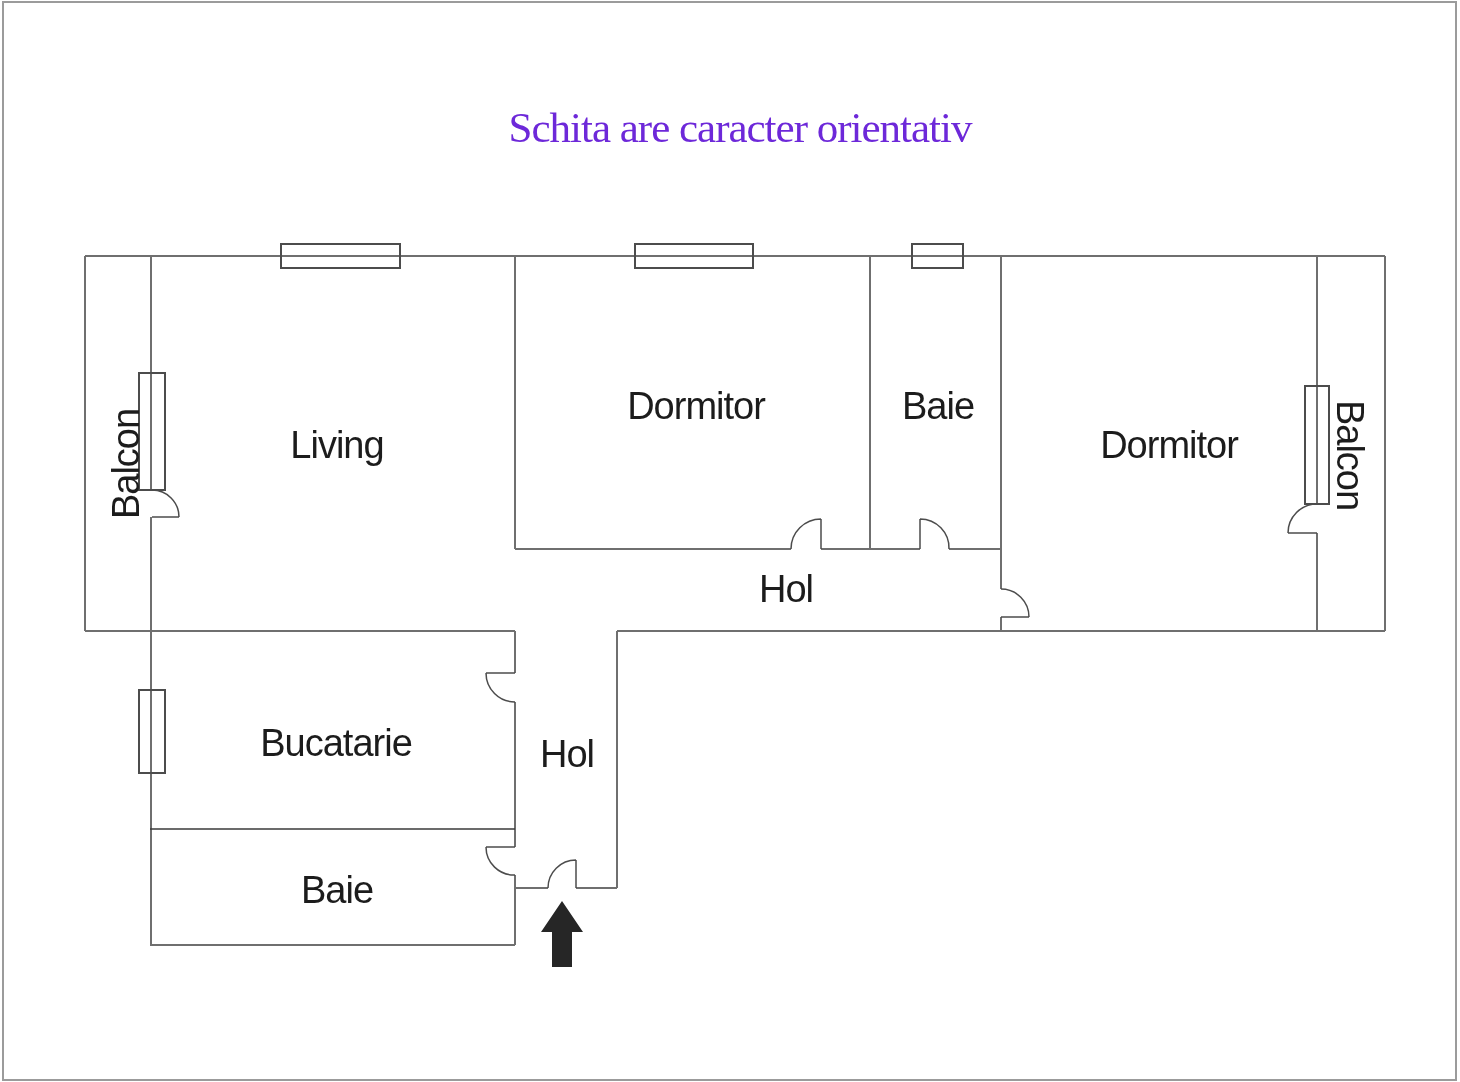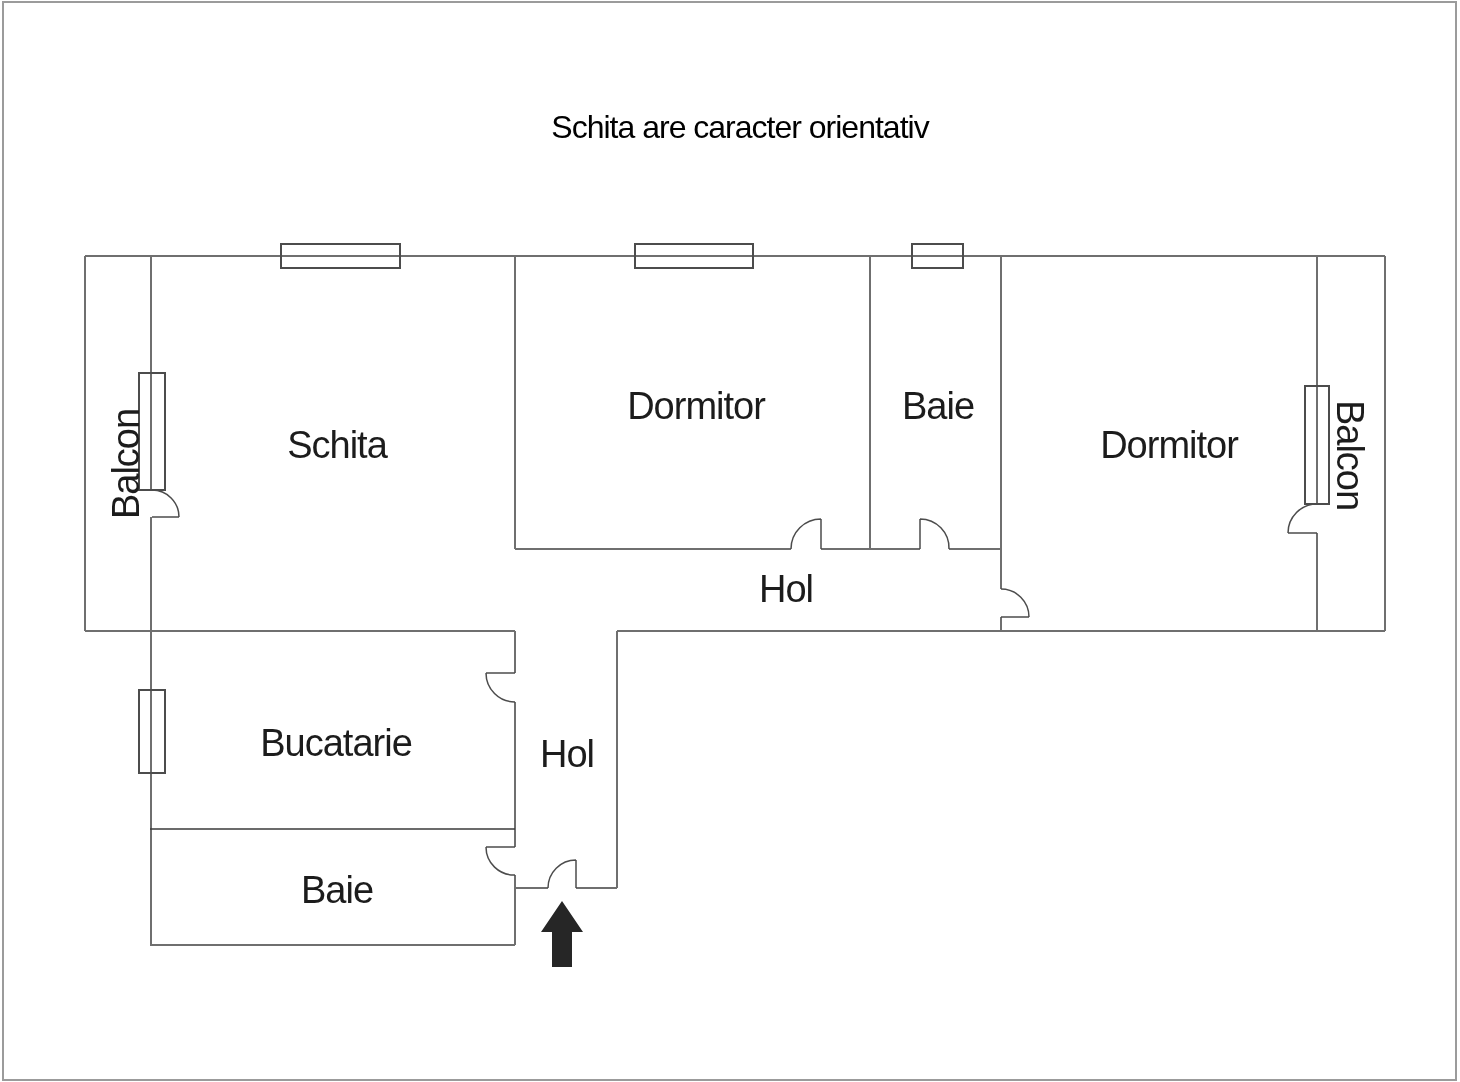--- a/index.html
+++ b/index.html
@@ -12,21 +12,21 @@
   }
   #page-frame{
     position:absolute;left:2px;top:1px;right:3px;bottom:1px;
     border:2px solid #9b9b9b;
     pointer-events:none;
   }
   #plan-svg{position:absolute;left:0;top:0;}
   .title{
     position:absolute;left:740px;top:127px;
     transform:translate(-50%,-50%);
-    font-size:32px;letter-spacing:-1px;color:#000000;white-space:nowrap;
+    font-size:43px;letter-spacing:-1px;color:#6d28d9;white-space:nowrap;font-family:Liberation Serif, serif;
   }
   .room-label{
     position:absolute;
     transform:translate(-50%,-50%);
     font-size:38px;letter-spacing:-1px;color:#1c1c1c;white-space:nowrap;
     line-height:1.1;
   }
   .room-label.rot-ccw{transform:translate(-50%,-50%) rotate(-90deg);}
   .room-label.rot-cw{transform:translate(-50%,-50%) rotate(90deg);}
   .lbl-balcon-left{left:127px;top:464px;}
@@ -91,21 +91,21 @@
       <path d="M1288,533 H1317 M1317,504 A29,29 0 0 0 1288,533"></path>
       <path d="M486,673 H515 M486,673 A29,29 0 0 0 515,702"></path>
       <path d="M486,847 H515 M486,847 A28,28 0 0 0 515,875"></path>
       <path d="M576,860 V888 M548,888 A28,28 0 0 1 576,860"></path>
     </g>
 
     <path d="M562,901 L583,932 H572 V967 H552 V932 H541 Z" fill="#262626"></path>
   </svg>
 
   <div class="room-label rot-ccw lbl-balcon-left">Balcon</div>
-  <div class="room-label lbl-living">Schita</div>
+  <div class="room-label lbl-living">Living</div>
   <div class="room-label lbl-dormitor1">Dormitor</div>
   <div class="room-label lbl-baie-top">Baie</div>
   <div class="room-label lbl-dormitor2">Dormitor</div>
   <div class="room-label rot-cw lbl-balcon-right">Balcon</div>
   <div class="room-label lbl-hol-band">Hol</div>
   <div class="room-label lbl-bucatarie">Bucatarie</div>
   <div class="room-label lbl-hol-lower">Hol</div>
   <div class="room-label lbl-baie-lower">Baie</div>
 
 </div>

